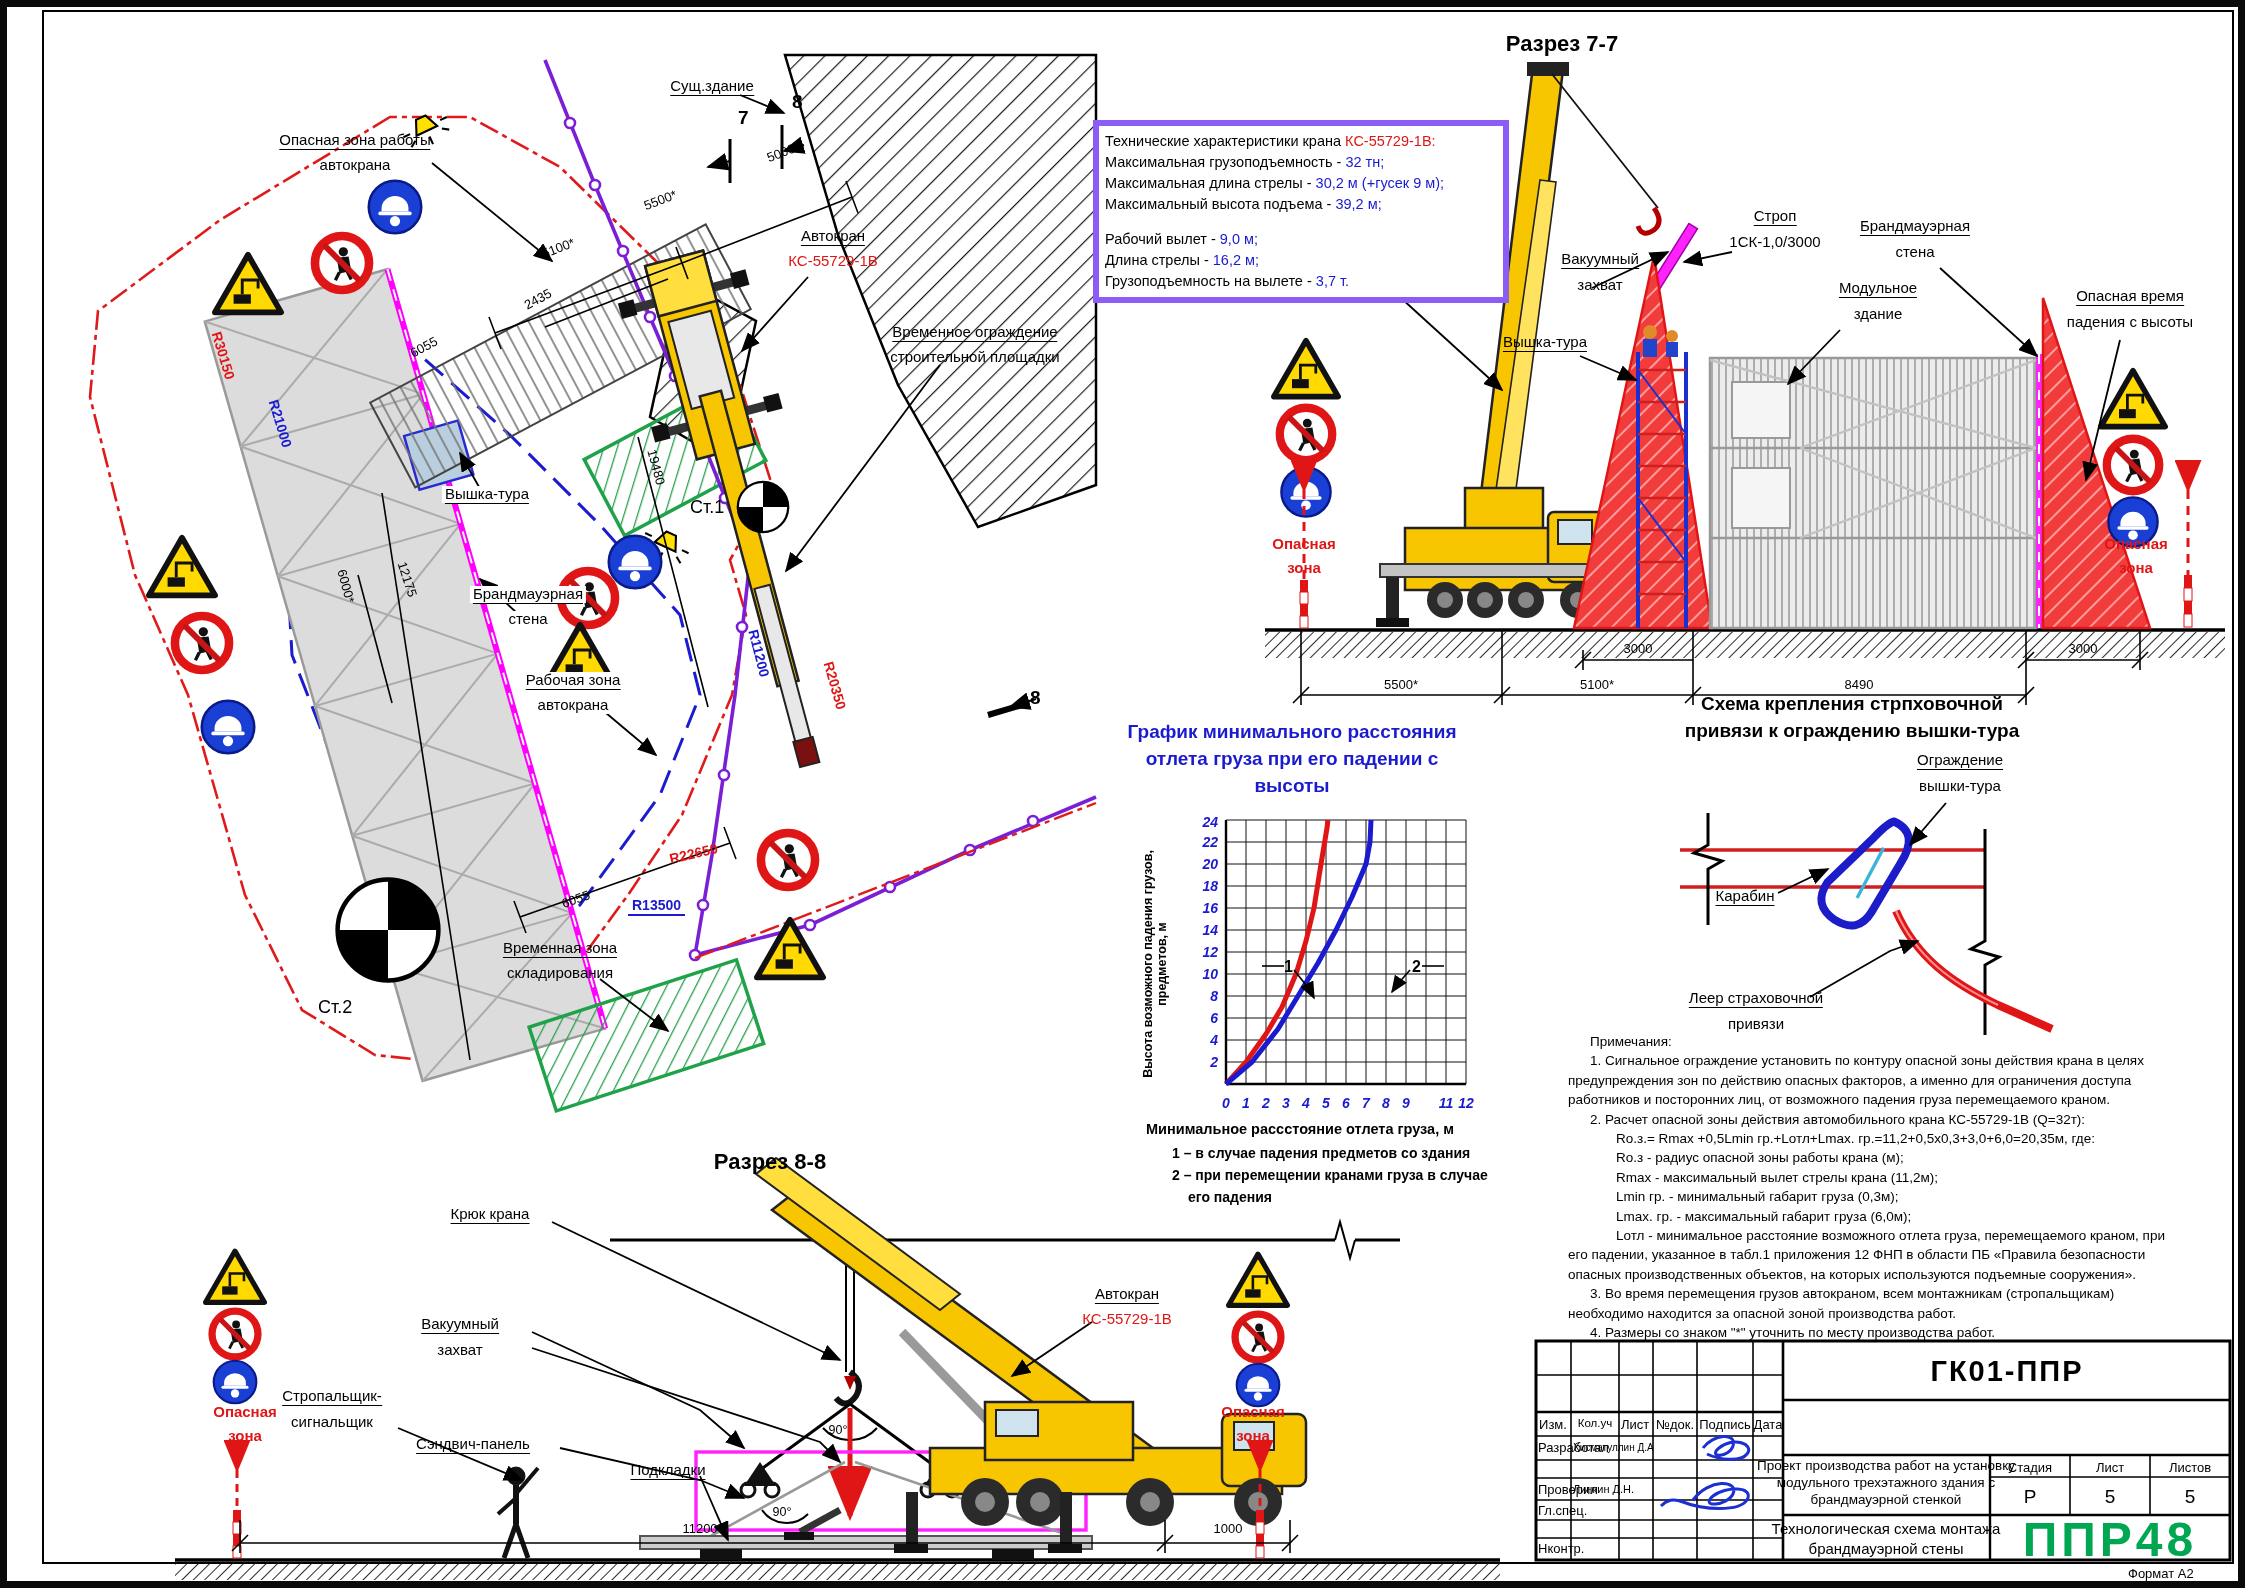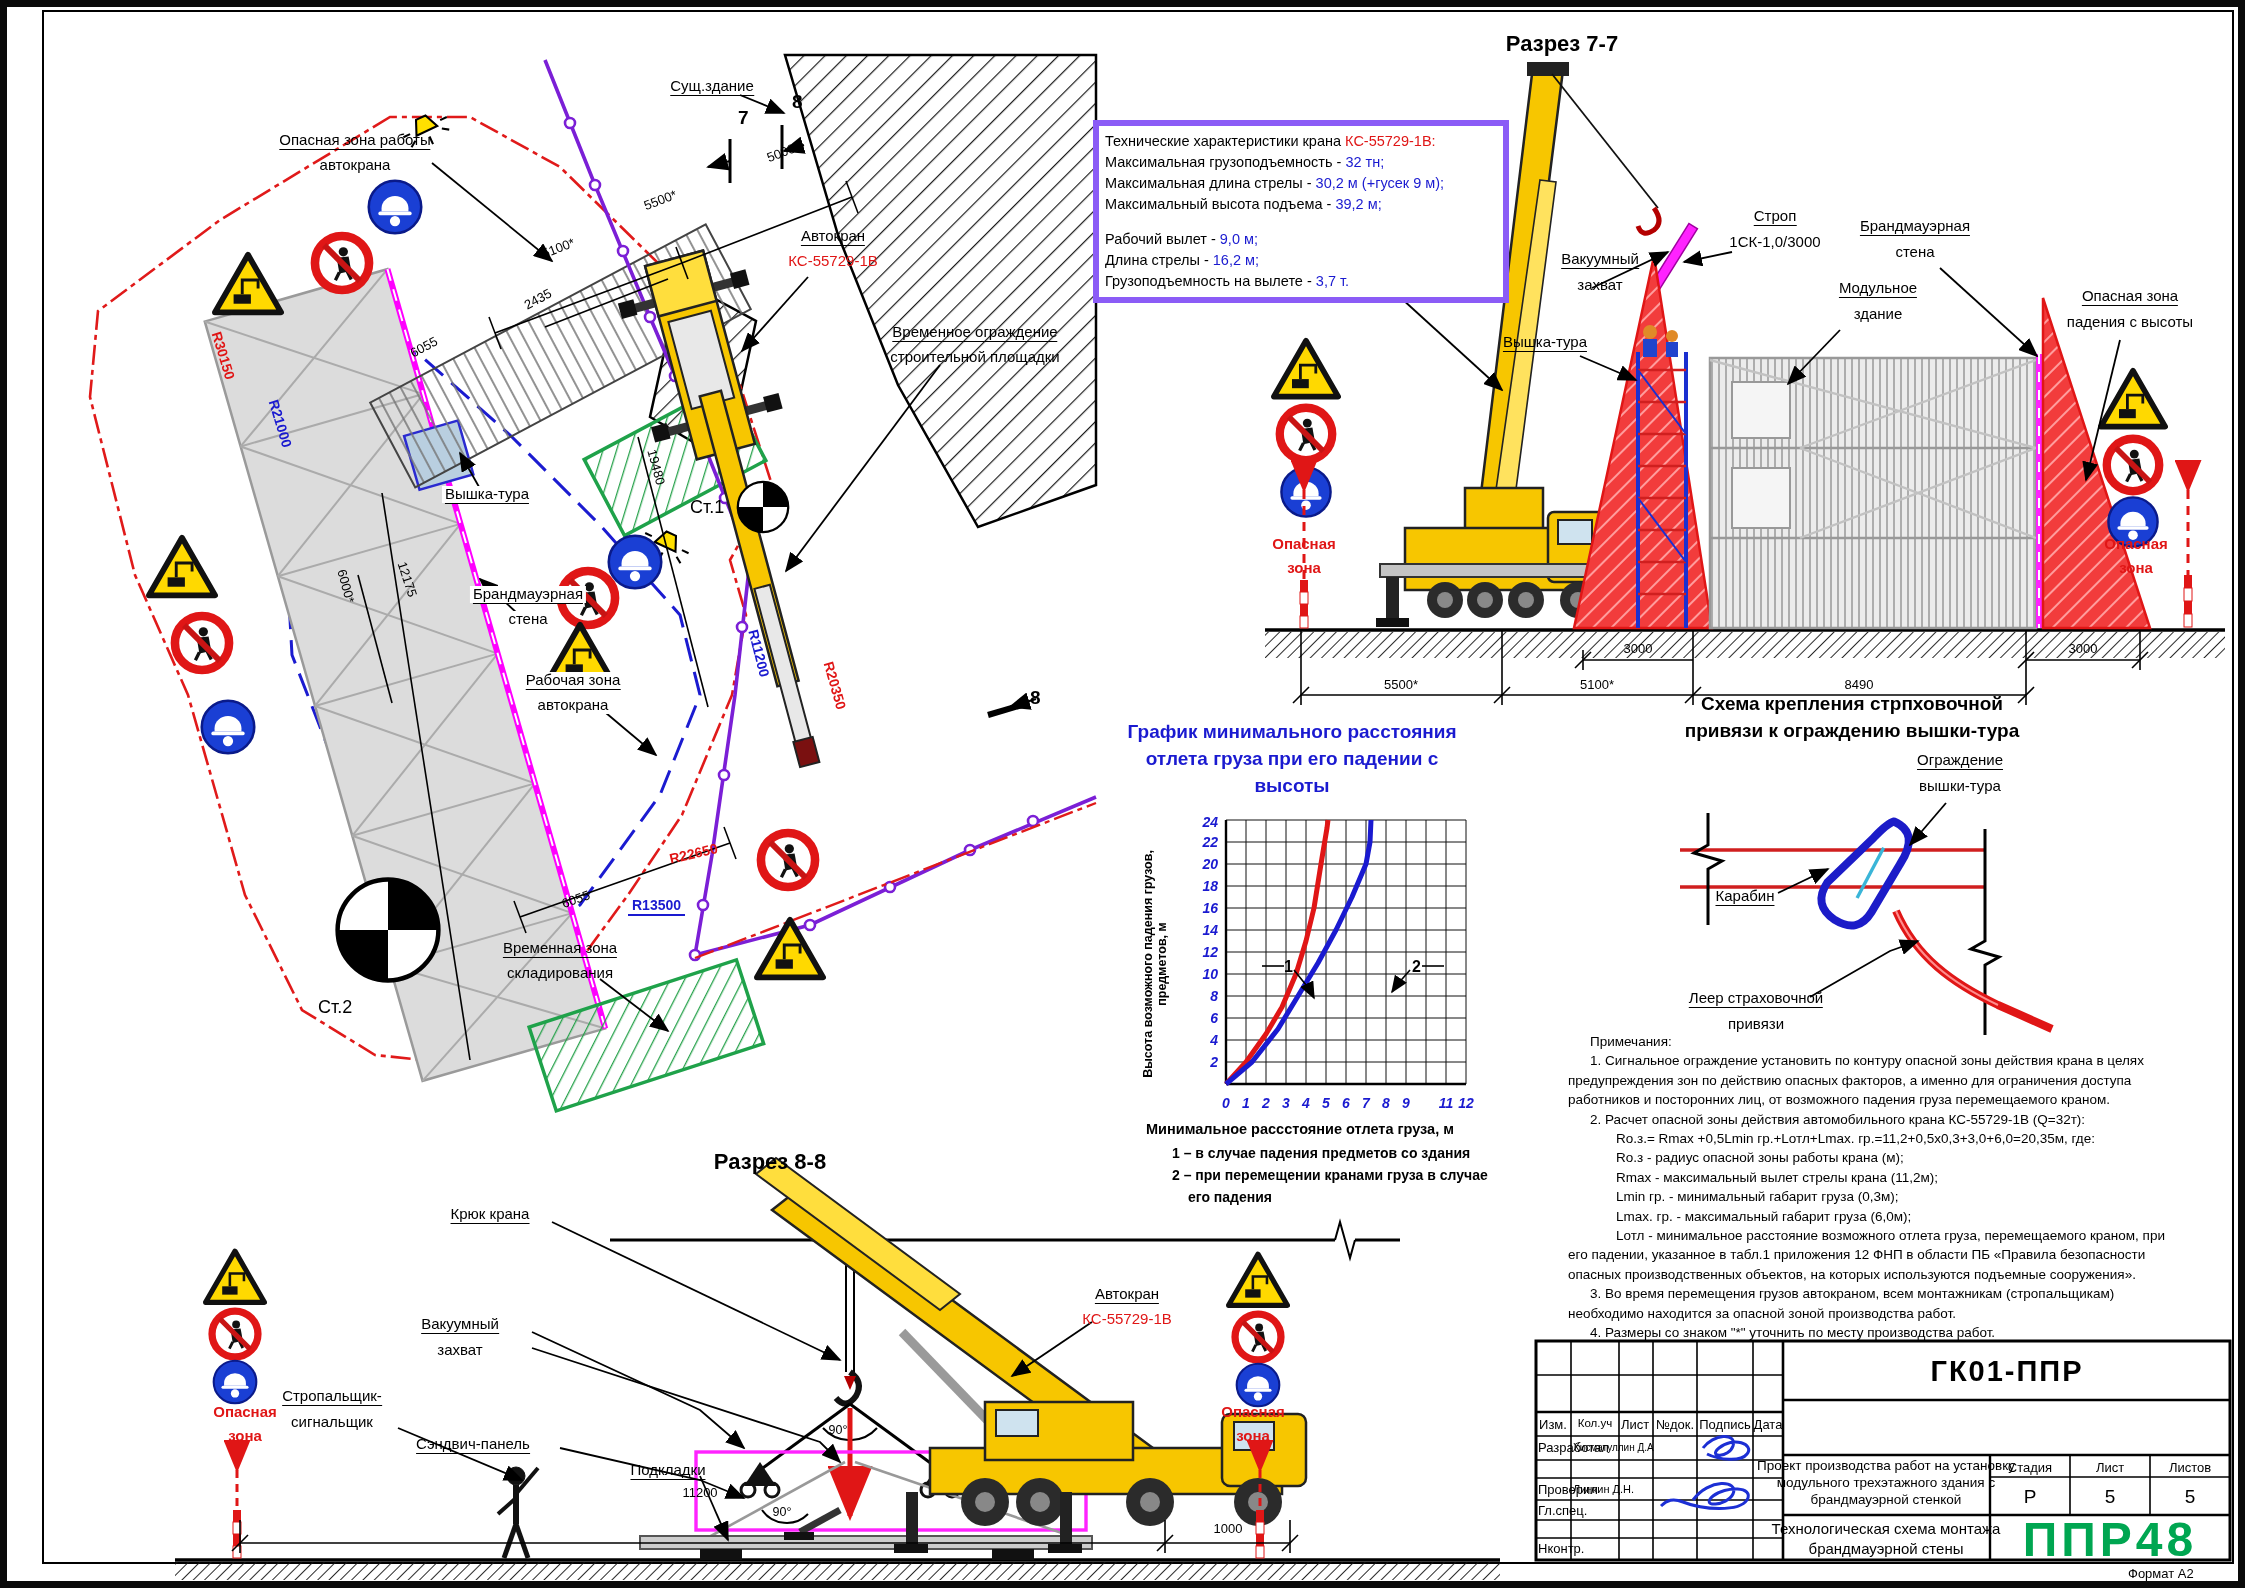--- a/index.html
+++ b/index.html
@@ -651,21 +651,21 @@
 <div class="lbl ctr red" style="left:1330px;top:261px">КС-55729-1В</div>
 <div class="lbl ctr" style="left:1600px;top:251px"><span class="u">Вакуумный</span></div>
 <div class="lbl ctr" style="left:1600px;top:277px">захват</div>
 <div class="lbl ctr" style="left:1545px;top:334px"><span class="u">Вышка-тура</span></div>
 <div class="lbl ctr" style="left:1775px;top:208px"><span class="u">Строп</span></div>
 <div class="lbl ctr" style="left:1775px;top:234px">1СК-1,0/3000</div>
 <div class="lbl ctr" style="left:1915px;top:218px"><span class="u">Брандмауэрная</span></div>
 <div class="lbl ctr" style="left:1915px;top:244px">стена</div>
 <div class="lbl ctr" style="left:1878px;top:280px"><span class="u">Модульное</span></div>
 <div class="lbl ctr" style="left:1878px;top:306px">здание</div>
-<div class="lbl ctr" style="left:2130px;top:288px"><span class="u">Опасная зона</span></div>
+<div class="lbl ctr" style="left:2130px;top:288px"><span class="u">Опасная время</span></div>
 <div class="lbl ctr" style="left:2130px;top:314px">падения с высоты</div>
 <div class="lbl ctr dz" style="left:1304px;top:536px">Опасная</div>
 <div class="lbl ctr dz" style="left:1304px;top:560px">зона</div>
 <div class="lbl ctr dz" style="left:2136px;top:536px">Опасная</div>
 <div class="lbl ctr dz" style="left:2136px;top:560px">зона</div>
 <div class="lbl ctr dim" style="left:1401px;top:678px">5500*</div>
 <div class="lbl ctr dim" style="left:1597px;top:678px">5100*</div>
 <div class="lbl ctr dim" style="left:1859px;top:678px">8490</div>
 <div class="lbl ctr dim" style="left:1638px;top:642px">3000</div>
 <div class="lbl ctr dim" style="left:2083px;top:642px">3000</div>
@@ -716,21 +716,21 @@
 <div class="lbl ctr" style="left:332px;top:1388px"><span class="u">Стропальщик-</span></div>
 <div class="lbl ctr" style="left:332px;top:1414px">сигнальщик</div>
 <div class="lbl ctr" style="left:473px;top:1436px"><span class="u">Сэндвич-панель</span></div>
 <div class="lbl ctr" style="left:668px;top:1462px"><span class="u">Подкладки</span></div>
 <div class="lbl ctr" style="left:1127px;top:1286px"><span class="u">Автокран</span></div>
 <div class="lbl ctr red" style="left:1127px;top:1311px">КС-55729-1В</div>
 <div class="lbl ctr dz" style="left:245px;top:1404px">Опасная</div>
 <div class="lbl ctr dz" style="left:245px;top:1428px">зона</div>
 <div class="lbl ctr dz" style="left:1253px;top:1404px">Опасная</div>
 <div class="lbl ctr dz" style="left:1253px;top:1428px">зона</div>
-<div class="lbl ctr dim" style="left:700px;top:1486px">11200</div>
+<div class="lbl ctr dim" style="left:700px;top:1522px">11200</div>
 <div class="lbl ctr dim" style="left:1228px;top:1522px">1000</div>
 <div class="lbl ctr" style="left:838px;top:1424px;font-size:12.5px">90°</div>
 <div class="lbl ctr" style="left:782px;top:1506px;font-size:12.5px">90°</div>
 
 <div class="tb tbc" style="left:2007px;top:1355px;font-size:29px;font-weight:bold;letter-spacing:2px">ГК01-ППР</div>
 <div class="tb tbc" style="left:1553px;top:1417px">Изм.</div>
 <div class="tb tbc" style="left:1595px;top:1417px;font-size:11.5px">Кол.уч</div>
 <div class="tb tbc" style="left:1635px;top:1417px">Лист</div>
 <div class="tb tbc" style="left:1675px;top:1417px">№док.</div>
 <div class="tb tbc" style="left:1725px;top:1417px">Подпись</div>

